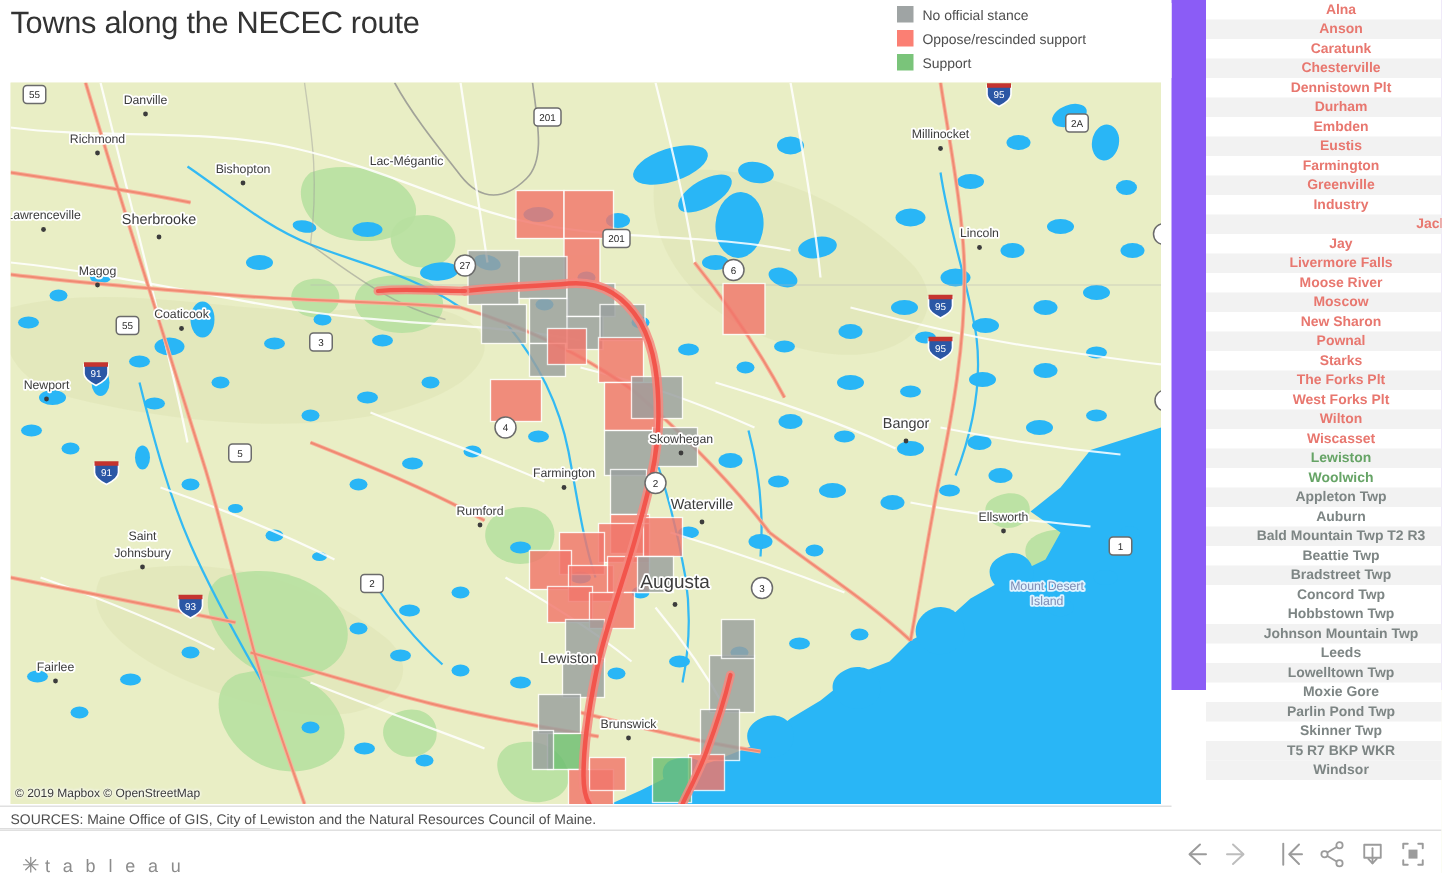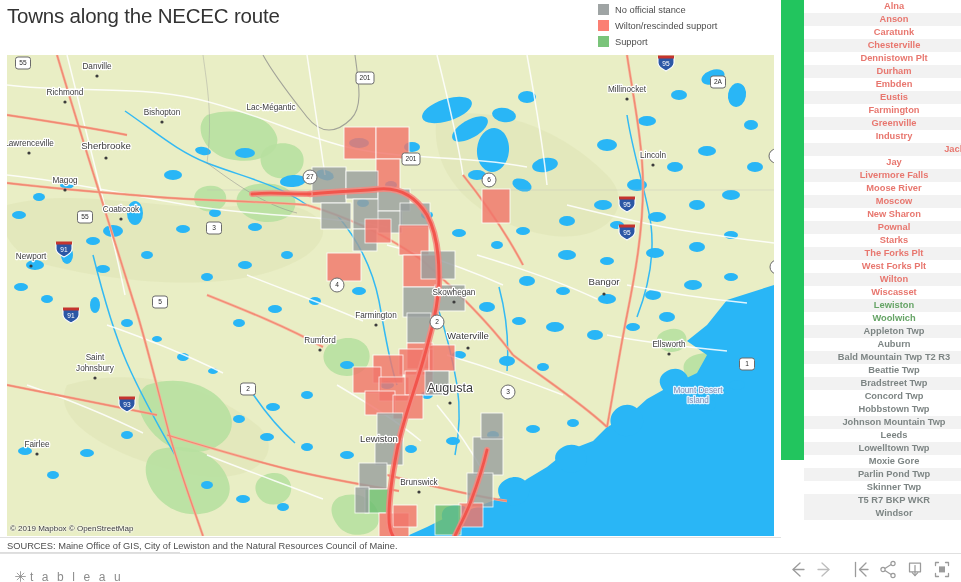--- a/index.html
+++ b/index.html
@@ -1,21 +1,21 @@
 <!DOCTYPE html>
 <html><head>
 <meta charset="utf-8">
 <style>
   html,body{margin:0;padding:0;background:#fff;}
   body{
     width:961px;height:582px;overflow:hidden;
     font-family:"Liberation Sans","DejaVu Sans",sans-serif;
     color:#333;
   }
-  #root{position:relative;width:961px;height:460px;background:#22c55e;}
+  #root{position:relative;width:961px;height:460px;background:#8b5cf6;}
 
   
   .viz-col{position:absolute;left:0;top:0;width:781px;height:582px;background:#fff;}
 
   .title{
     position:absolute;left:7px;top:4px;
     font-size:20.5px;font-weight:400;color:#333;letter-spacing:-0.2px;
     white-space:nowrap;
   }
   .subtitle{
@@ -108,21 +108,21 @@
 
     <div class="title">Towns along the NECEC route</div>
 
     <div class="legend" id="legend">
         <div class="legend-row">
           <span class="legend-swatch" style="background: rgb(159, 164, 164);"></span>
           <span class="legend-label">No official stance</span>
         </div>
         <div class="legend-row">
           <span class="legend-swatch" style="background: rgb(251, 127, 115);"></span>
-          <span class="legend-label">Wilton/rescinded support</span>
+          <span class="legend-label">Oppose/rescinded support</span>
         </div>
         <div class="legend-row">
           <span class="legend-swatch" style="background: rgb(122, 196, 122);"></span>
           <span class="legend-label">Support</span>
         </div>
       </div>
 
     <div class="map">
       <svg class="map-svg" id="map-svg" width="767" height="481" viewBox="0 0 767 481">
           <rect x="0" y="0" width="767" height="481" fill="#e9eec5"></rect>

